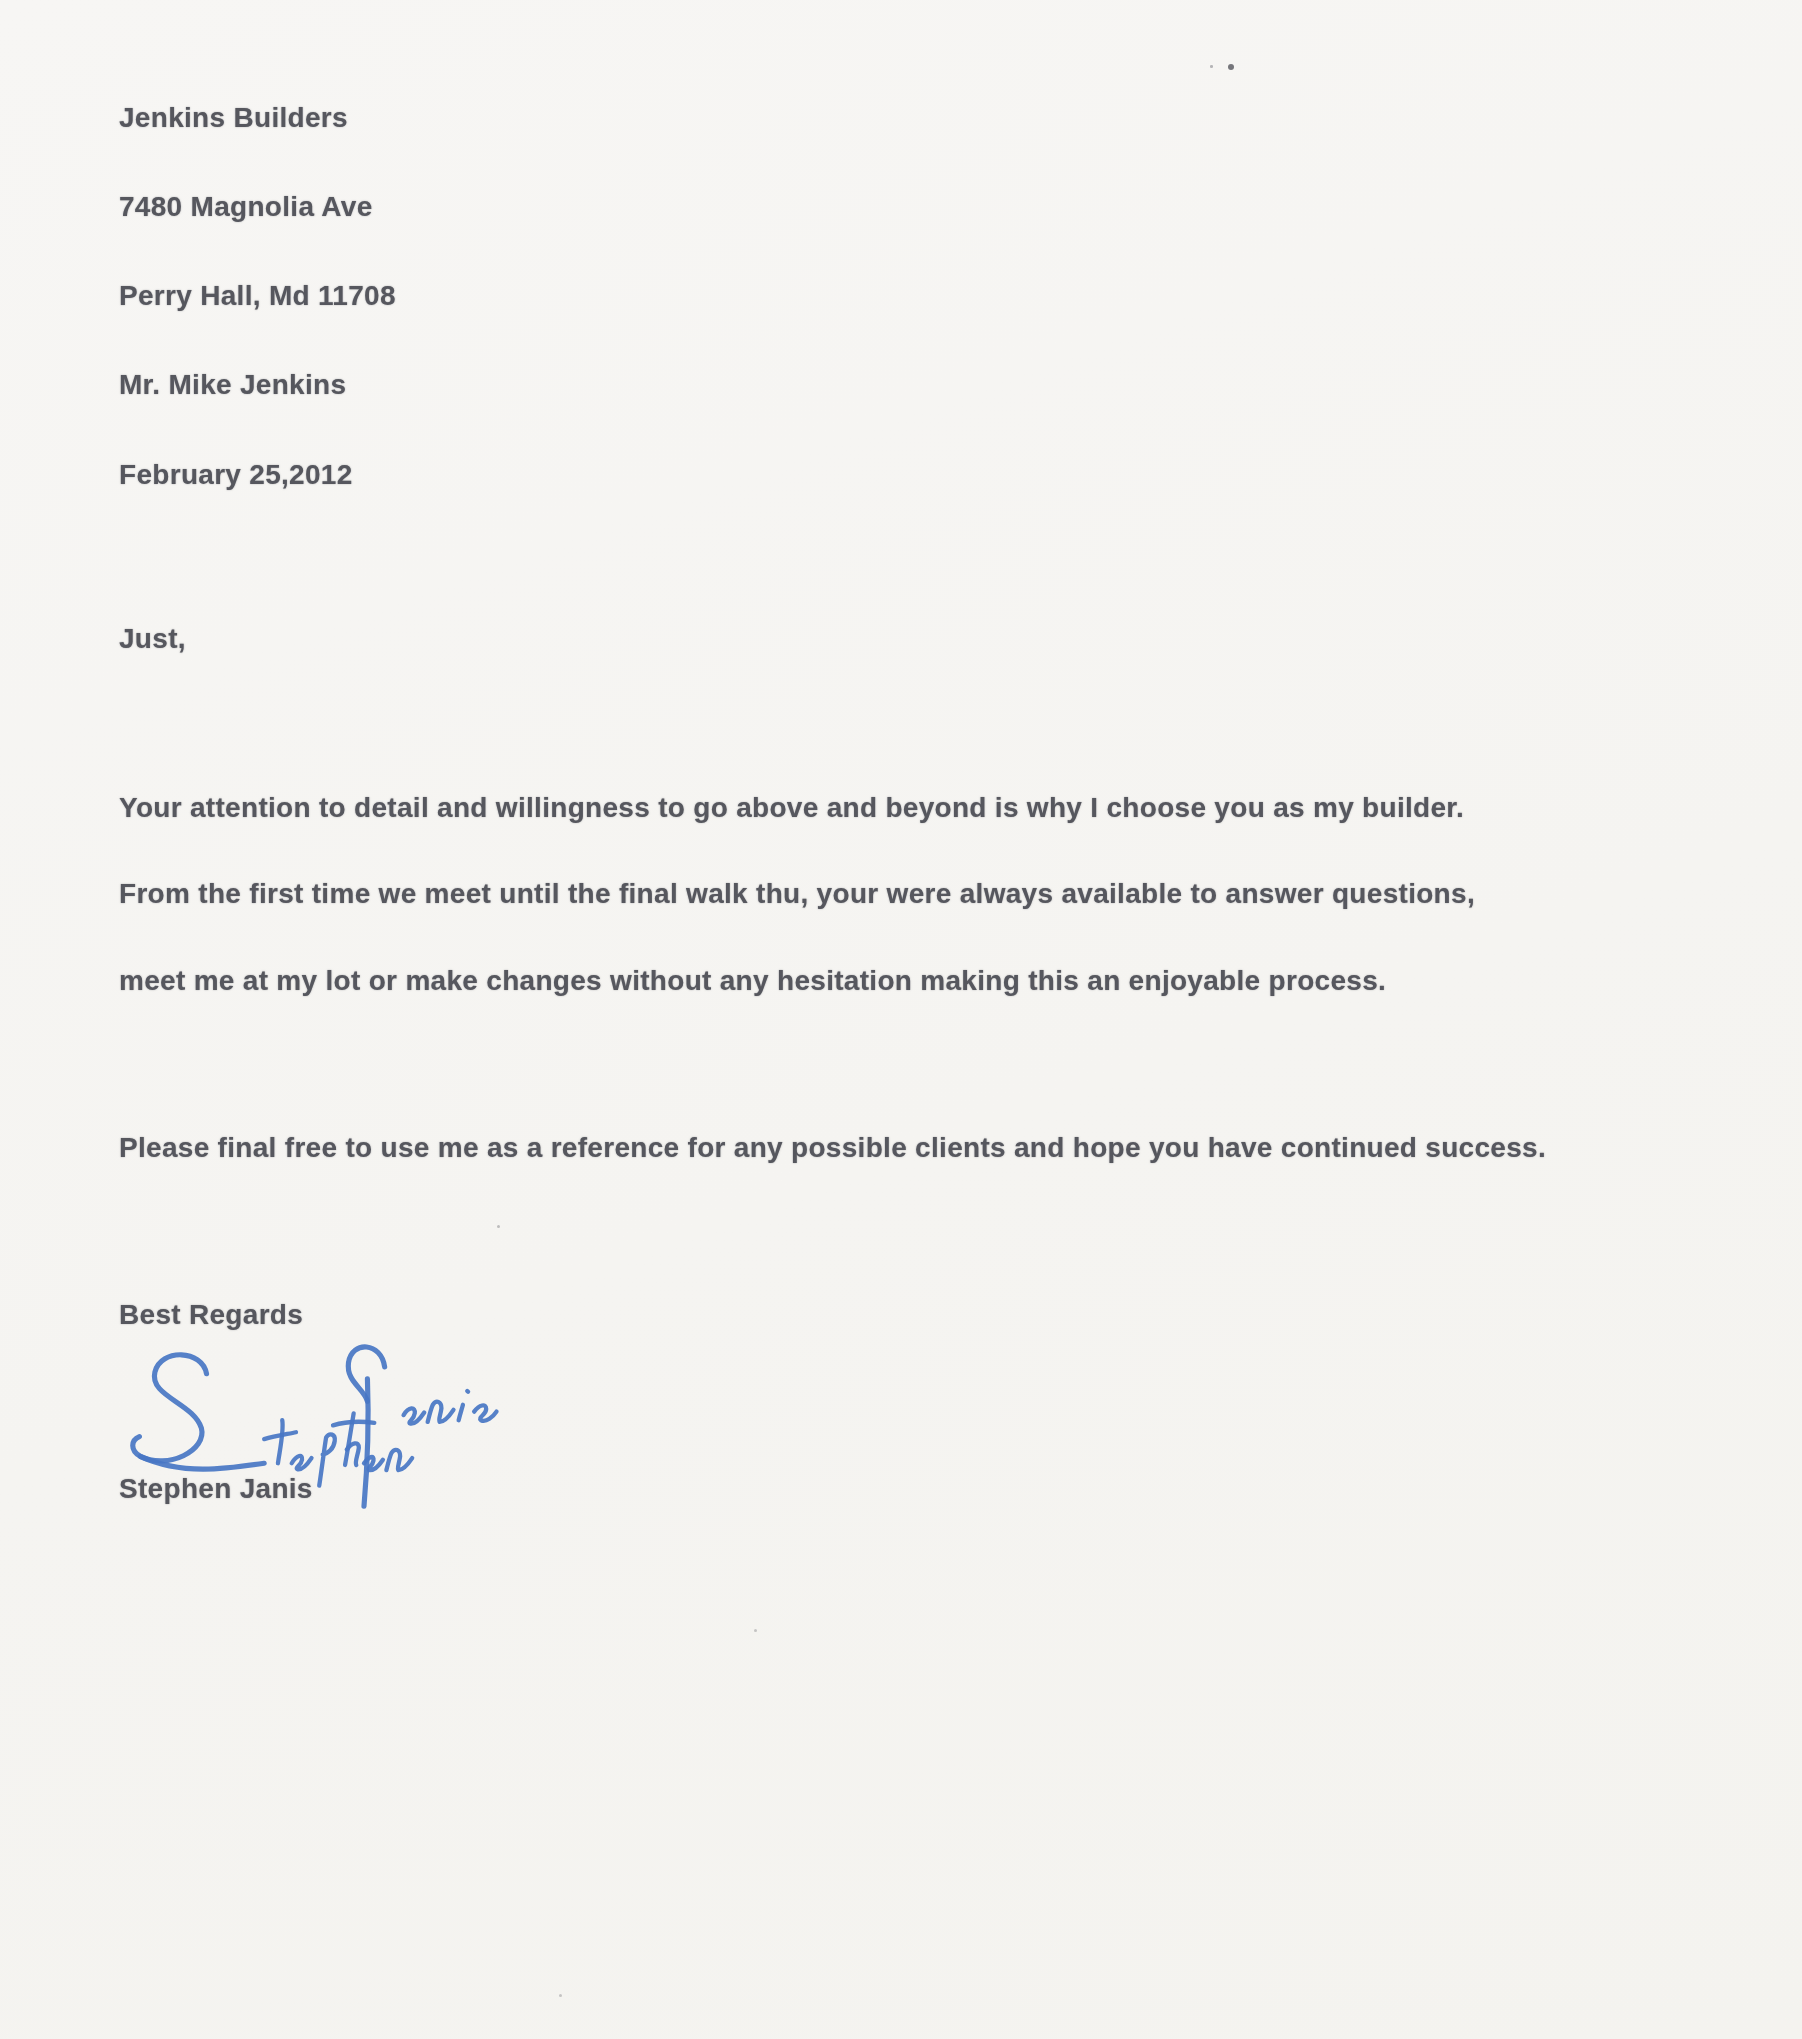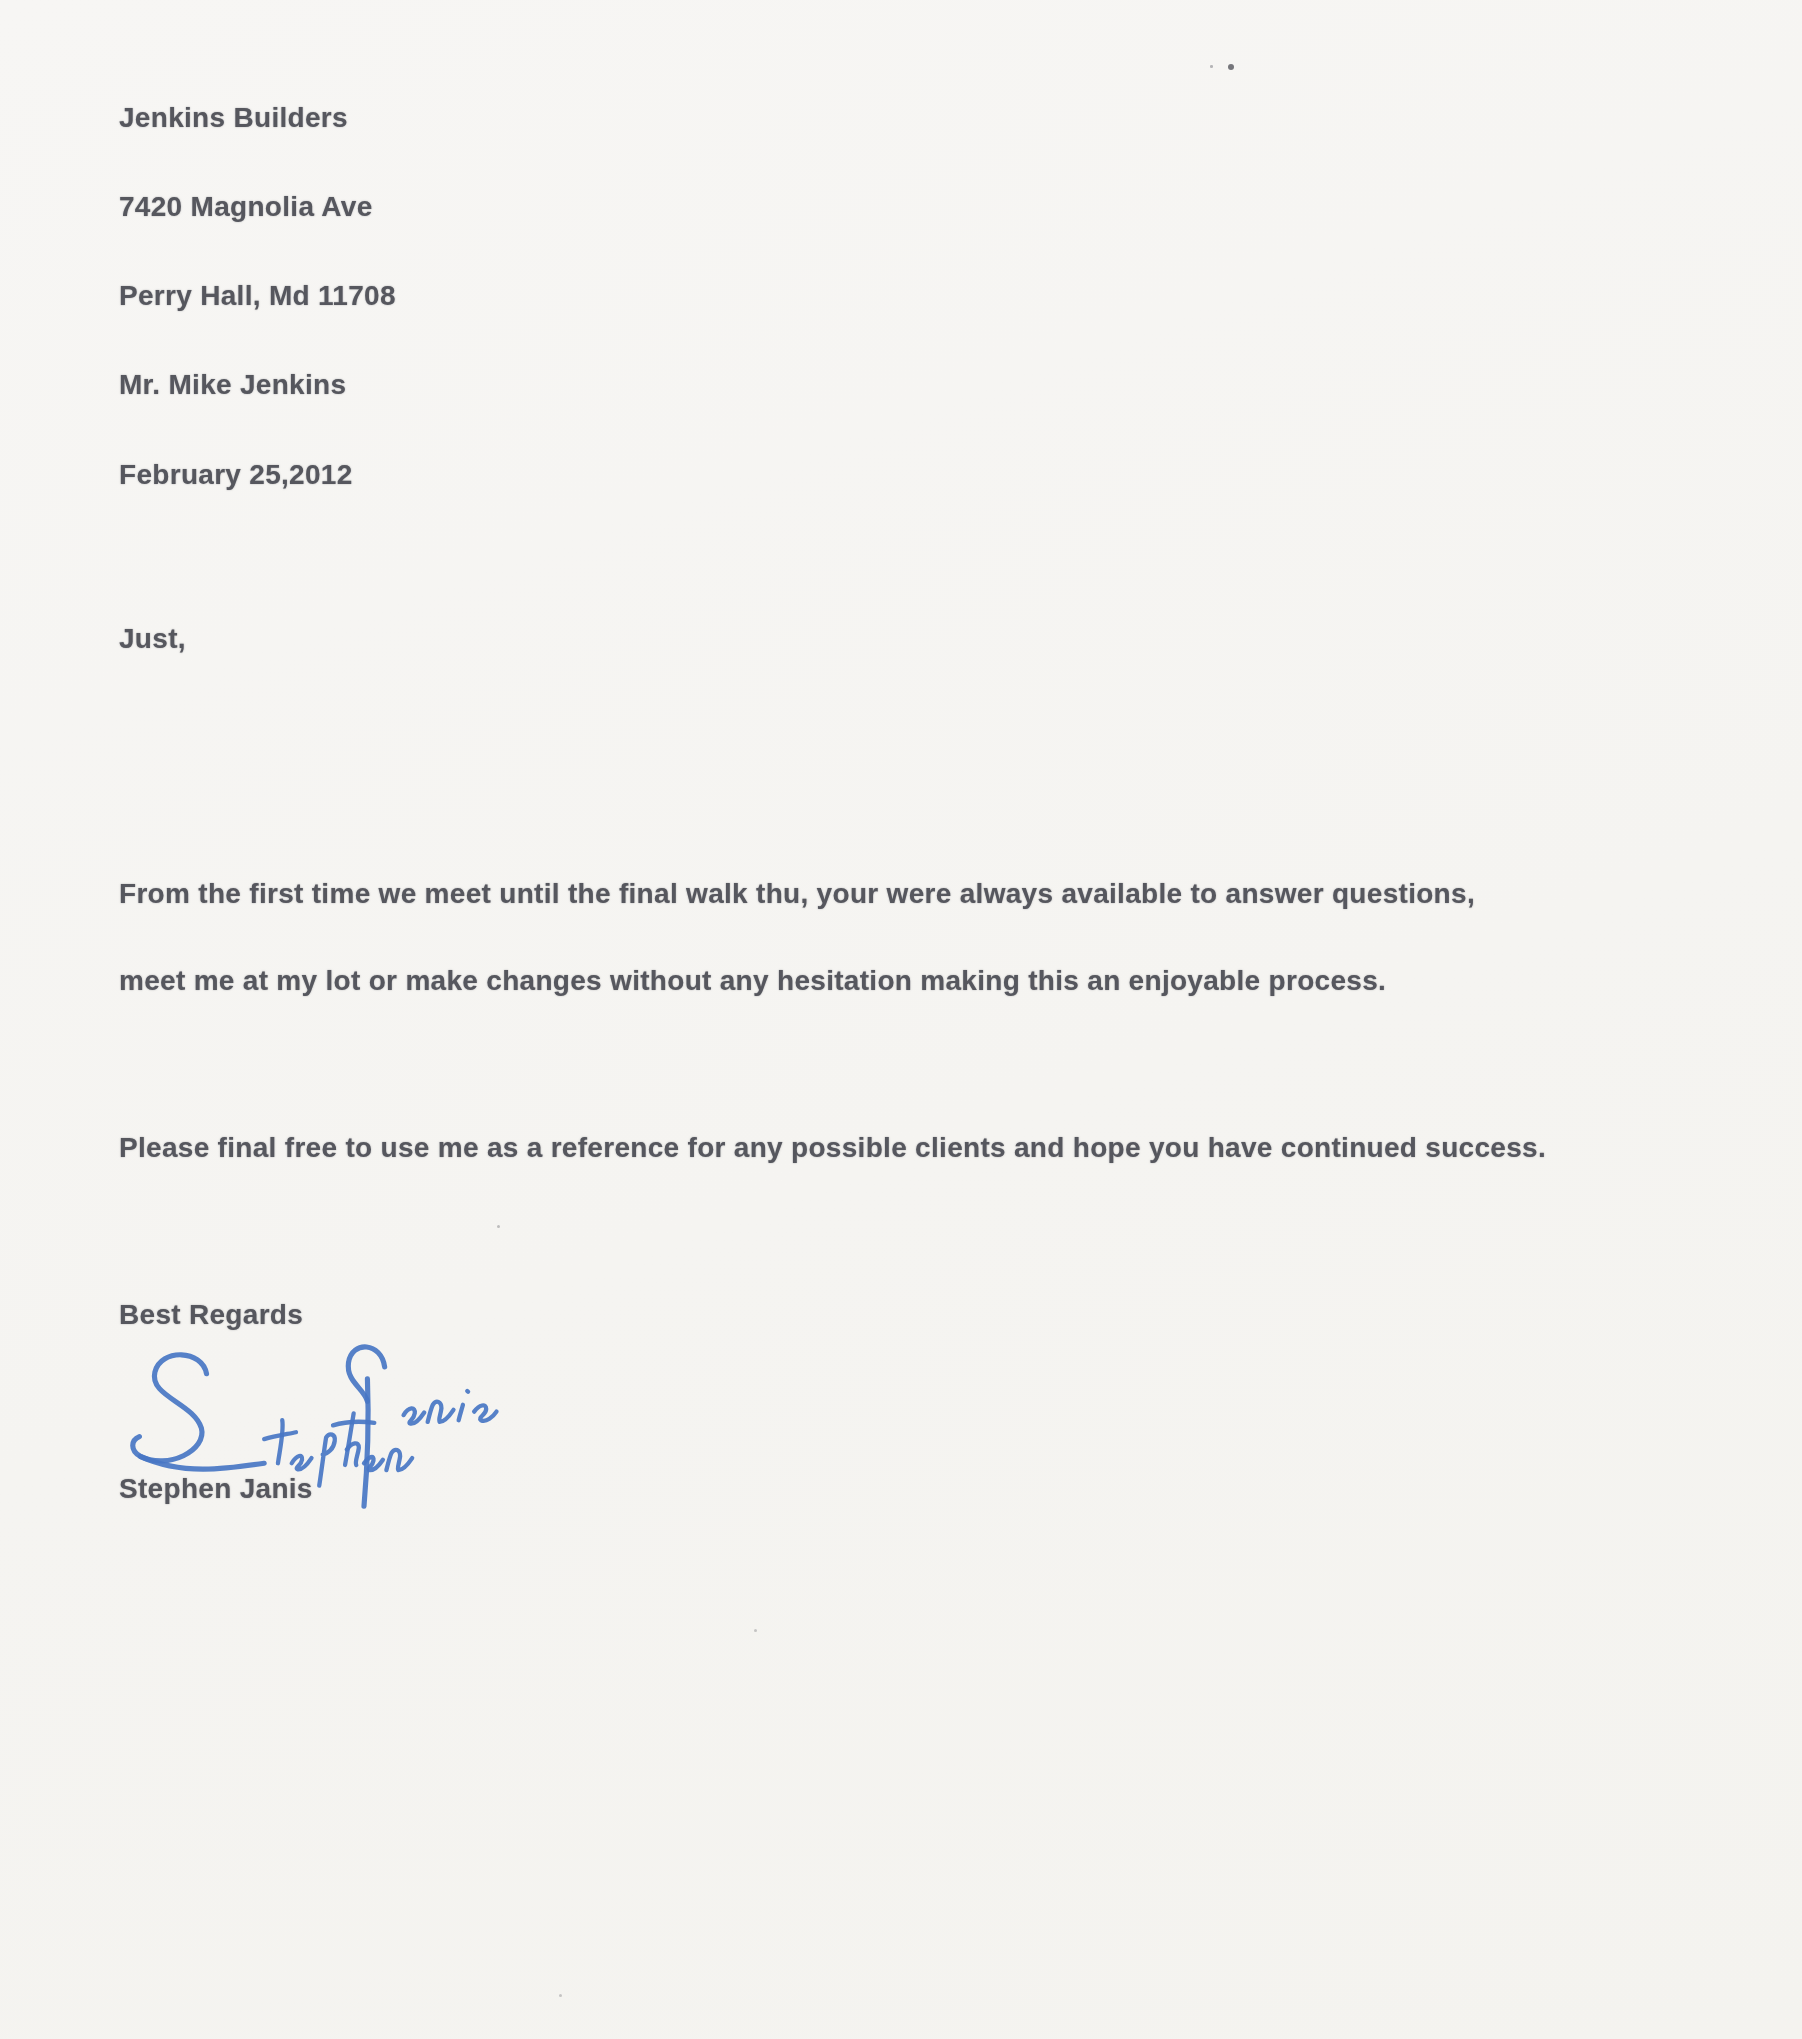--- a/index.html
+++ b/index.html
@@ -48,27 +48,28 @@
   .speck.s3 { left: 497px;  top: 1225px; width: 3.4px; height: 3.4px; opacity: 0.35; }
   .speck.s4 { left: 754px;  top: 1629px; width: 3.4px; height: 3.4px; opacity: 0.3; }
   .speck.s5 { left: 559px;  top: 1994px; width: 3.4px; height: 3.4px; opacity: 0.3; }
 </style>
 </head>
 <body>
 
 <div class="paper">
 
   <div class="line" style="top:102px">Jenkins Builders</div>
-  <div class="line" style="top:191px">7420 Magnolia Ave</div>
+  <div class="line" style="top:191px">7480 Magnolia Ave</div>
   <div class="line" style="top:280px">Perry Hall, Md 11708</div>
   <div class="line" style="top:369px">Mr. Mike Jenkins</div>
   <div class="line" style="top:459px">February 25,2012</div>
 
   <div class="line" style="top:623px">Just,</div>
 
+  <div class="line" style="top:792px">Your attention to detail and willingness to go above and beyond is why I choose you as my builder.</div>
   <div class="line" style="top:965px">meet me at my lot or make changes without any hesitation making this an enjoyable process.</div>
   <div class="line" style="top:878px">From the first time we meet until the final walk thu, your were always available to answer questions,</div>
 
   <div class="line" style="top:1132px">Please final free to use me as a reference for any possible clients and hope you have continued success.</div>
 
   <div class="line" style="top:1299px">Best Regards</div>
 
   <svg class="sig-svg" width="465" height="185" viewBox="0 0 540 215" aria-label="signature">
 
     <path d="M105,52 C100,24 52,22 45,50 C38,78 90,86 99,115 C106,141 60,164 28,148 C16,141 17,129 27,125" stroke-width="6"></path>

